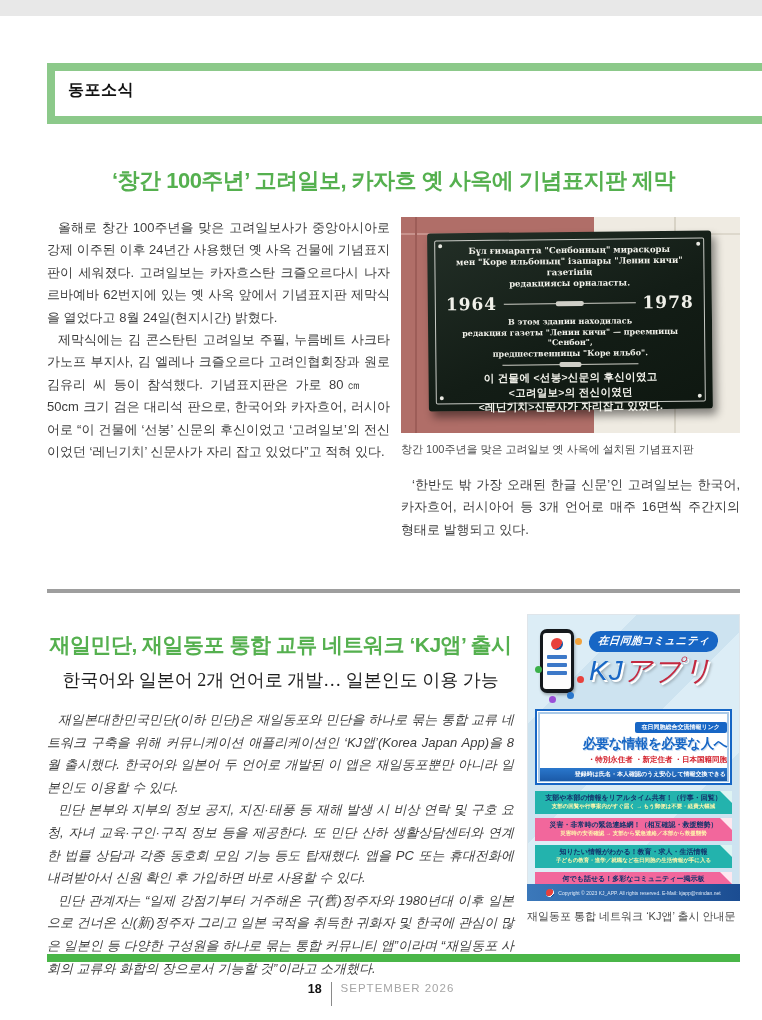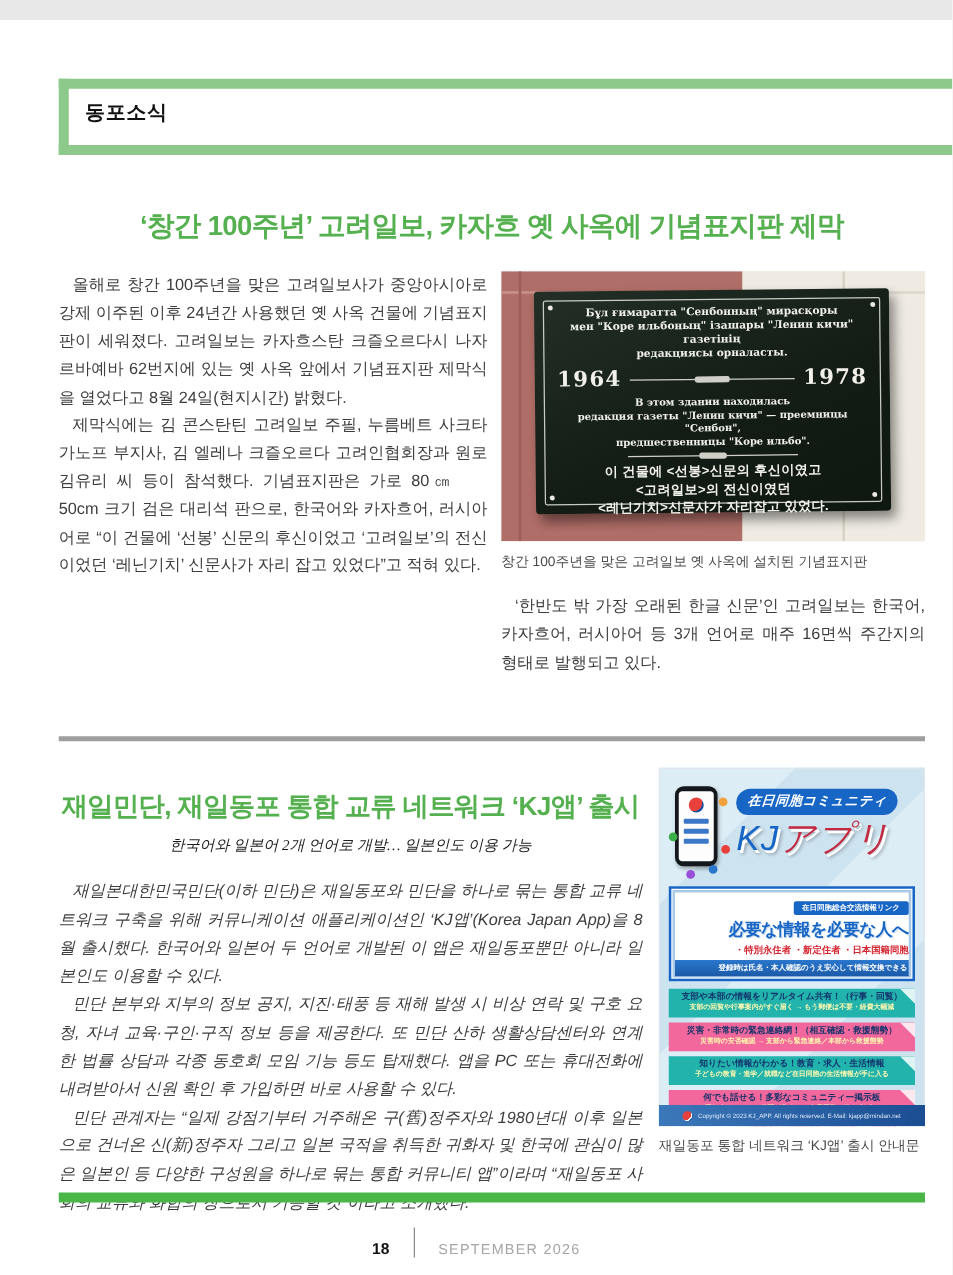--- a/index.html
+++ b/index.html
@@ -53,21 +53,21 @@
   .caption { font-size:11px; color:#4a4a4a; margin-top:9px; }
   .a1-right .body-text { margin-top:17px; }
 
   
   .divider { position:absolute; left:47px; top:573px; width:693px; height:4px; background:#9e9e9e; }
 
   
   .article2 { position:absolute; left:47px; top:598px; width:693px; display:flex; gap:13px; }
   .a2-left { width:467px; }
   .a2-left .a-title { font-size:21px; margin-top:17px; }
-  .a2-left .a-sub { font-size:12px;font-style:italic; }
+  .a2-left .a-sub { font-size:18px; }
   .a2-left .body-text { margin-top:17px;font-style:italic; }
   .a2-left .body-text p { line-height:22.6px; }
   .a2-right { width:213px; }
 
   
   .flyer { position:relative; width:213px; height:287px; overflow:hidden;
     background:linear-gradient(135deg,#dcedf6 0 22%, #cde3f0 22% 46%, #dcedf6 46% 70%, #cde3f0 70%);
     box-shadow:0 0 0 1px #dfe5ea inset; }
   .phone { position:absolute; left:13px; top:15px; width:34px; height:64px; background:#14181c;
     border-radius:7px; box-shadow:1px 2px 3px rgba(0,0,0,.3); }
@@ -104,22 +104,22 @@
   .note-row { font-size:5.5px; color:#d4232e; text-align:right; margin:1px 2px 2px; }
   .copy-band { position:absolute; left:0; right:0; bottom:0; height:17px;
     background:linear-gradient(90deg,#3b78ba,#1b4d92); color:#dfe9f6; font-size:5px;
     display:flex; align-items:center; justify-content:center; gap:4px; }
   .copy-logo { width:8px; height:8px; border-radius:50%;
     background:radial-gradient(circle at 35% 35%, #e8413c 55%, #ffffff 56% 70%, #1450a0 71%); }
   .caption2 { font-size:11px; color:#4a4a4a; margin-top:8px; }
 
   
   .bottom-bar { position:absolute; left:47px; top:938px; width:693px; height:8px; background:#4ab648; }
-  .footer { position:absolute; left:0; top:966px; width:100%; display:flex; align-items:flex-end;
-    justify-content:center; gap:19px; }
+  .footer { position:absolute; left:0; top:966px; width:100%; display:flex; align-items:flex-start;
+    justify-content:center; gap:9px; }
   .footer .pg { font-size:12.5px; font-weight:bold; color:#111; }
   .footer .rule { width:1px; height:24px; background:#8a8a8a; }
   .footer .issue { font-size:11.5px; color:#a5a5a5; letter-spacing:1px; }
 </style>
 </head>
 <body>
 
 <div class="page">
 
   <div class="section-box">

